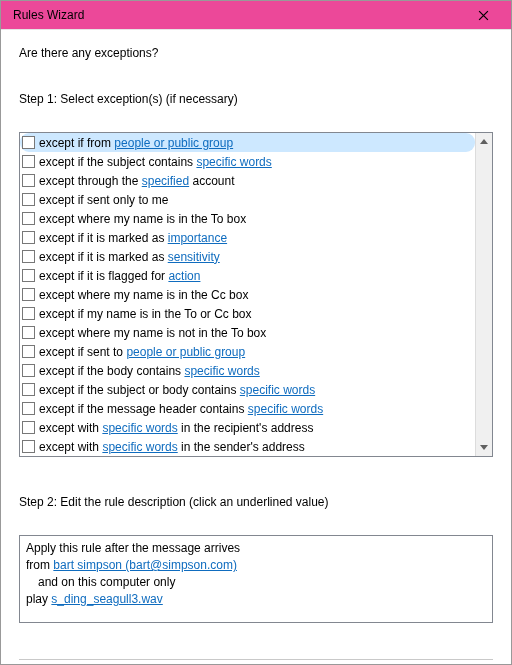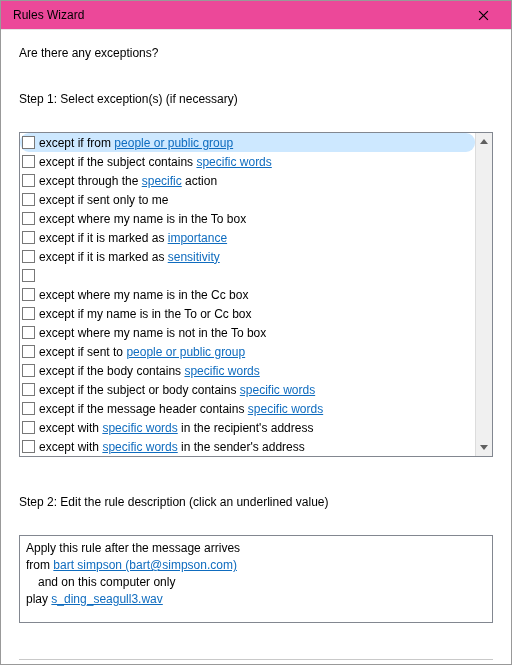--- a/index.html
+++ b/index.html
@@ -170,40 +170,41 @@
           <div class="row selected">
             <span class="chk"></span>
             <span class="row-text"><span>except if from </span><span class="lnk">people or public group</span></span>
           </div>
           <div class="row">
             <span class="chk"></span>
             <span class="row-text"><span>except if the subject contains </span><span class="lnk">specific words</span></span>
           </div>
           <div class="row">
             <span class="chk"></span>
-            <span class="row-text"><span>except through the </span><span class="lnk">specific</span><span> action</span></span>
+            <span class="row-text"><span>except through the </span><span class="lnk">specified</span><span> account</span></span>
           </div>
           <div class="row">
             <span class="chk"></span>
             <span class="row-text"><span>except if sent only to me</span></span>
           </div>
           <div class="row">
             <span class="chk"></span>
             <span class="row-text"><span>except where my name is in the To box</span></span>
           </div>
           <div class="row">
             <span class="chk"></span>
             <span class="row-text"><span>except if it is marked as </span><span class="lnk">importance</span></span>
           </div>
           <div class="row">
             <span class="chk"></span>
             <span class="row-text"><span>except if it is marked as </span><span class="lnk">sensitivity</span></span>
           </div>
           <div class="row">
             <span class="chk"></span>
+            <span class="row-text"><span>except if it is flagged for </span><span class="lnk">action</span></span>
           </div>
           <div class="row">
             <span class="chk"></span>
             <span class="row-text"><span>except where my name is in the Cc box</span></span>
           </div>
           <div class="row">
             <span class="chk"></span>
             <span class="row-text"><span>except if my name is in the To or Cc box</span></span>
           </div>
           <div class="row">

